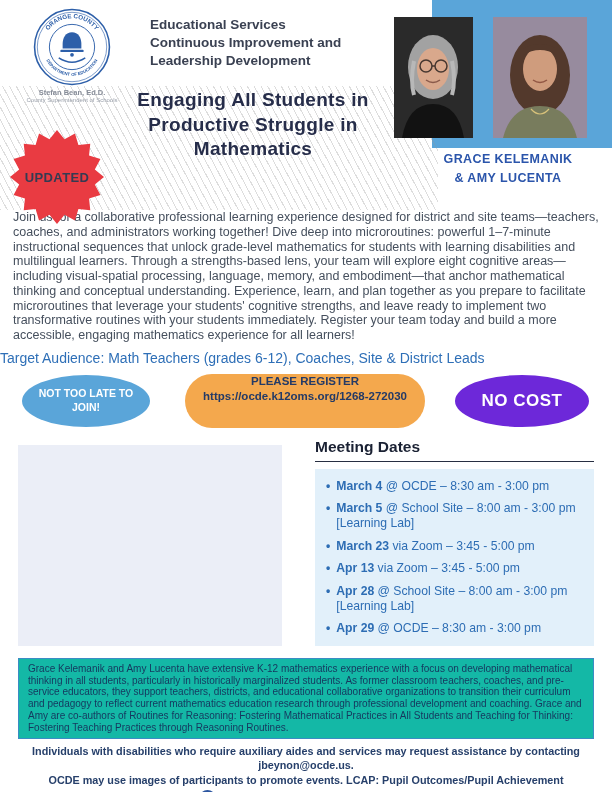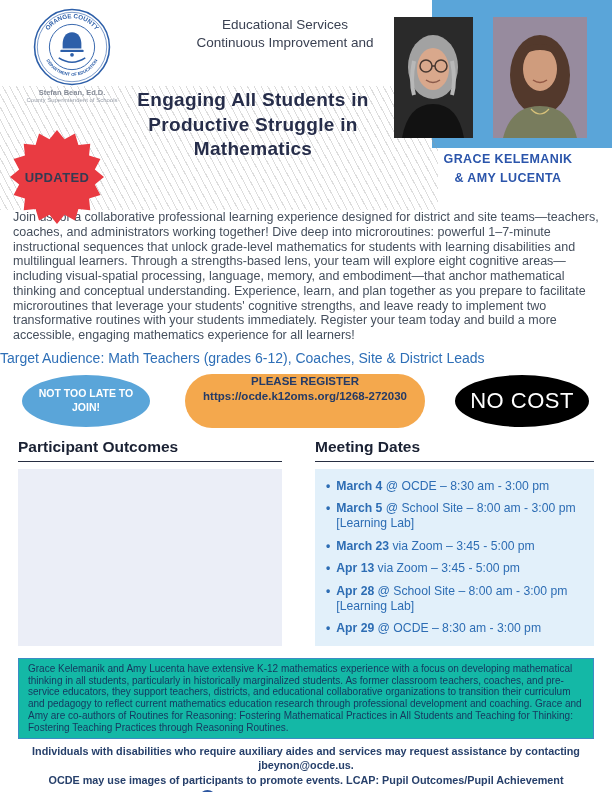--- a/index.html
+++ b/index.html
@@ -14,22 +14,22 @@
   .blue-panel { position:absolute; left:432px; top:0; width:180px; height:148px; background:#5aa5d9; }
   .pattern {
     position:absolute; left:0; top:86px; width:438px; height:124px;
     background:repeating-linear-gradient(62deg, rgba(150,150,150,.32) 0 1px, transparent 1px 6px);
   }
   .logo { position:absolute; left:16px; top:8px; width:112px; text-align:center; z-index:2; }
   .logo svg { display:block; margin:0 auto; }
   .sup-name { font-size:7.5px; font-weight:bold; color:#868c98; margin-top:2px; }
   .sup-title { font-size:6px; color:#9aa0ab; }
   .org {
-    position:absolute; left:150px; top:16px; width:270px; text-align:center;
-    font-weight:normal; font-size:13.5px; color:#3a4152; line-height:1.32; z-index:2;
+    position:absolute; left:150px; top:16px; width:270px; text-align:left;
+    font-weight:bold; font-size:13.5px; color:#3a4152; line-height:1.32; z-index:2;
   }
   .photo { position:absolute; top:17px; z-index:2; }
   .photo svg { display:block; }
   .photo-1 { left:394px; }
   .photo-2 { left:493px; }
   .presenters {
     position:absolute; left:411px; top:150px; width:194px; text-align:center;
     color:#2b55ab; font-weight:bold; font-size:12.5px; line-height:1.5;
     letter-spacing:.4px; z-index:2;
   }
@@ -57,22 +57,22 @@
     text-align:center; padding:0 12px; line-height:1.3;
   }
   .b-reg {
     width:240px; height:54px; border-radius:27px; background:#f4a84d; color:#243a66;
     display:flex; flex-direction:column; align-items:center; 
     font-weight:bold; margin-left:35px; line-height:1.35; cursor:pointer;
   }
   .b-reg .l1 { font-size:11.5px; }
   .b-reg .l2 { font-size:11.5px; }
   .b-cost {
-    width:134px; height:52px; border-radius:50%; background:#000000; color:#fff;
-    font-weight:normal; font-size:22px; display:flex; align-items:center; justify-content:center;
+    width:134px; height:52px; border-radius:50%; background:#6d28d9; color:#fff;
+    font-weight:bold; font-size:17px; display:flex; align-items:center; justify-content:center;
     margin-left:30px; letter-spacing:.5px;
   }
 
   
   .columns { display:flex; margin:10px 18px 0; gap:33px; }
   .col-left { width:264px; display:flex; flex-direction:column; }
   .col-right { flex:1; display:flex; flex-direction:column; }
   .sec-heading {
     font-size:15.5px; font-weight:bold; color:#1a2133; margin:0;
     padding-bottom:5px; border-bottom:1.5px solid #272e41;
@@ -126,20 +126,21 @@
       <circle cx="50" cy="60" r="2.4" fill="#2d5fa9"></circle>
       <path d="M 33,64 q 17,11 34,0" stroke="#2d5fa9" stroke-width="2" fill="none"></path>
     </svg>
     <div class="sup-name">Stefan Bean, Ed.D.</div>
     <div class="sup-title">County Superintendent of Schools</div>
   </div>
 
   <div class="org">
     <div>Educational Services</div>
     <div>Continuous Improvement and</div>
+    <div>Leadership Development</div>
   </div>
 
   <div class="photo photo-1">
     <svg width="79" height="121" viewBox="0 0 79 121">
       <rect width="79" height="121" fill="#2a2a2a"></rect>
       <ellipse cx="39" cy="50" rx="25" ry="32" fill="#a2a2a2"></ellipse>
       <ellipse cx="39" cy="52" rx="16" ry="21" fill="#d9a88c"></ellipse>
       <circle cx="32" cy="49" r="6" fill="none" stroke="#463730" stroke-width="1.5"></circle>
       <circle cx="47" cy="49" r="6" fill="none" stroke="#463730" stroke-width="1.5"></circle>
       <line x1="38" y1="49" x2="41" y2="49" stroke="#463730" stroke-width="1.5"></line>
@@ -188,21 +189,20 @@
   <div class="b-late">NOT TOO LATE TO JOIN!</div>
   <div class="b-reg">
     <div class="l1">PLEASE REGISTER</div>
     <div class="l2">https://ocde.k12oms.org/1268-272030</div>
   </div>
   <div class="b-cost">NO COST</div>
 </div>
 
 <div class="columns">
   <div class="col-left">
-    <h2 class="sec-heading">Participant Outcomes</h2>
     <div class="box box-outcomes">
         <p></p>
         <p></p>
         <p></p>
         <p></p>
       </div>
   </div>
   <div class="col-right">
     <h2 class="sec-heading">Meeting Dates</h2>
     <div class="box box-dates">

